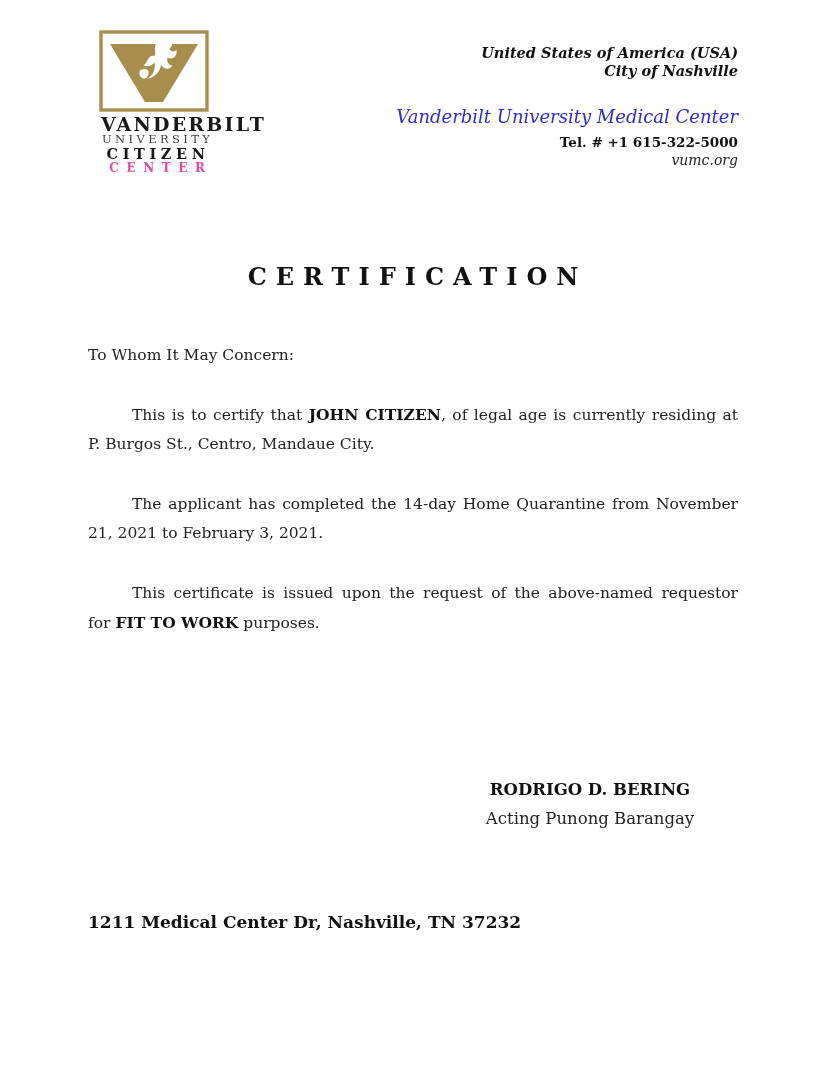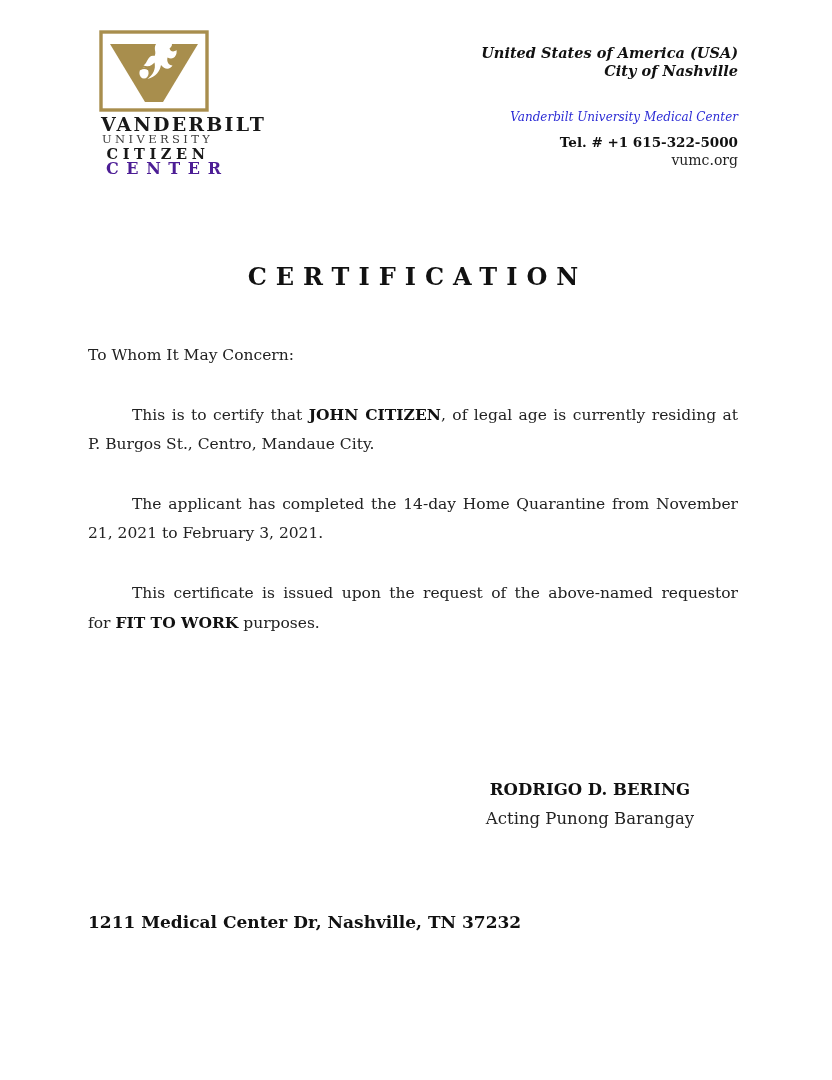--- a/index.html
+++ b/index.html
@@ -13,27 +13,27 @@
     overflow:hidden;
   }
   
   .logo-block{position:absolute;left:99px;top:30px;width:110px;}
   .logo-mark{display:block;width:110px;height:82px;}
   .logo-lines{margin-top:5px;}
   .ll{width:110px;text-align:center;white-space:nowrap;}
   .ll-0{font-weight:bold;font-size:19px;letter-spacing:2.2px;padding-left:2px;color:#181818;line-height:14.5px;}
   .ll-1{font-weight:normal;font-size:11.5px;letter-spacing:3.4px;padding-left:3px;color:#3d3d3d;line-height:14.5px;}
   .ll-2{font-weight:bold;font-size:14.5px;letter-spacing:4.6px;padding-left:4px;color:#181818;line-height:15px;}
-  .ll-3{font-weight:bold;font-size:16px;letter-spacing:7.6px;padding-left:7px;color:#4c1d95;line-height:15px;}
+  .ll-3{font-weight:bold;font-size:12px;letter-spacing:7.6px;padding-left:7px;color:#ec4899;line-height:15px;}
   
   .header-right{position:absolute;right:94px;top:44px;text-align:right;}
   .hr-country,.hr-city{font-size:14.5px;font-weight:bold;font-style:italic;line-height:18px;color:#111;}
-  .hr-org{font-size:12px;font-style:italic;margin-top:26px;line-height:22px;}
+  .hr-org{font-size:18px;font-style:italic;margin-top:26px;line-height:22px;}
   .hr-tel{font-size:13.5px;font-weight:bold;margin-top:6px;line-height:17px;color:#111;}
-  .hr-web{font-size:14px;line-height:18px;color:#222;}
+  .hr-web{font-size:14px;line-height:18px;color:#222;font-style:italic;}
   
   .title{
     position:absolute;left:88px;top:262px;width:650px;
     text-align:center;font-size:24px;font-weight:bold;
     letter-spacing:9px;text-indent:9px;line-height:30px;color:#111;margin:0;
   }
   
   .content{position:absolute;left:88px;top:341px;width:650px;font-size:15.5px;color:#222;}
   .salutation{margin:0 0 30px 0;line-height:29px;}
   .para{margin:0 0 31px 0;}

